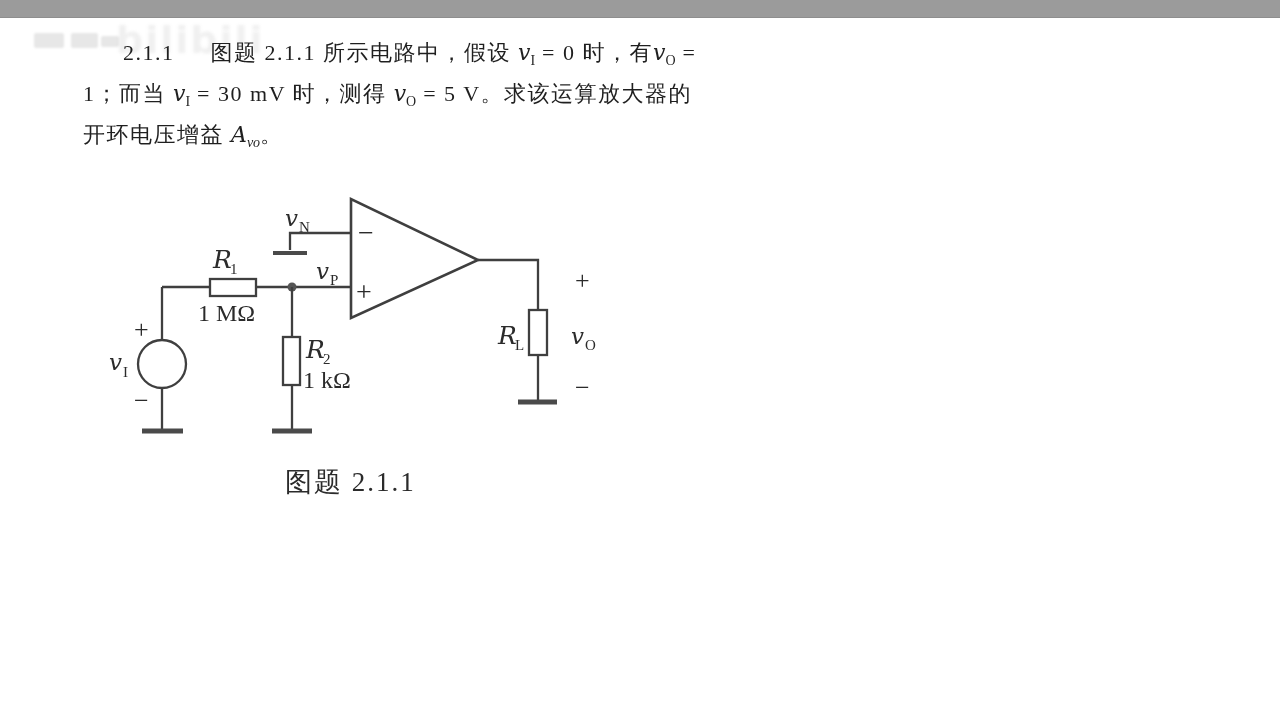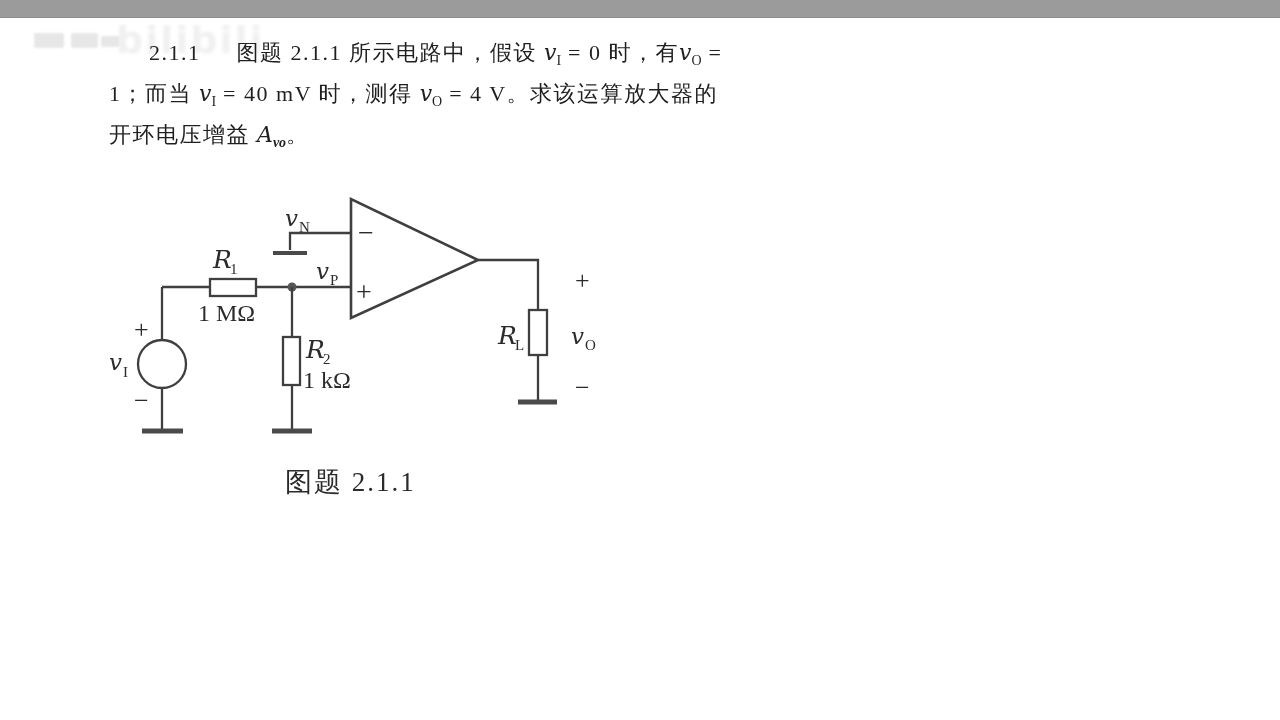--- a/index.html
+++ b/index.html
@@ -31,33 +31,32 @@
   .wm-s1 { left: 34px;  top: 33px; width: 30px; height: 15px; }
   .wm-s2 { left: 71px;  top: 33px; width: 27px; height: 15px; }
   .wm-s3 { left: 101px; top: 36px; width: 18px; height: 11px; }
   
   .para {
     position: absolute; left: 83px; top: 32px; width: 680px;
     font-size: 22px; line-height: 41px;
     letter-spacing: 1.5px;
     color: #1f1f1f;
     white-space: nowrap;
-    margin-left: 26px;
   }
   .para .line { height: 41px; }
   .para .indent { display: inline-block; width: 40px; }
   .para .numgap { display: inline-block; width: 36px; }
   .var { font-style: italic; font-family: "DejaVu Serif", serif; letter-spacing: 0; }
   .vsub {
     font-style: normal; font-size: 14px; letter-spacing: 0;
     vertical-align: -5px; line-height: 0;
   }
   .isub {
     font-style: italic; font-size: 14px; letter-spacing: 0;
-    vertical-align: -5px; line-height: 0; font-weight: bold;
+    vertical-align: -5px; line-height: 0;
   }
   
   .circuit-svg { position: absolute; left: 0; top: 0; }
   .wire { stroke: #3f3f3f; stroke-width: 2.3; fill: none; }
   .comp { stroke: #3f3f3f; stroke-width: 2.3; fill: #ffffff; }
   .tri  { stroke: #3f3f3f; stroke-width: 2.6; fill: none; stroke-linejoin: miter; }
   .gnd  { stroke: #4a4a4a; stroke-width: 5; fill: none; }
   .gnd-small { stroke: #4a4a4a; stroke-width: 4; fill: none; }
   .node { fill: #555555; stroke: none; }
   text { fill: #2b2b2b; }
@@ -74,21 +73,21 @@
 
 <div class="top-bar"></div>
 
 <div class="wm-smudge wm-s1"></div>
 <div class="wm-smudge wm-s2"></div>
 <div class="wm-smudge wm-s3"></div>
 <div class="wm-ghost">bilibili</div>
 
 <div class="para">
   <div class="line"><span class="indent"></span><span>2.1.1</span><span class="numgap"></span><span>图题 2.1.1 所示电路中，假设 </span><span class="var">v</span><span class="vsub">I</span><span> = 0 时，有</span><span class="var">v</span><span class="vsub">O</span><span> =</span></div>
-  <div class="line"><span>1；而当 </span><span class="var">v</span><span class="vsub">I</span><span> = 40 mV 时，测得 </span><span class="var">v</span><span class="vsub">O</span><span> = 4 V。求该运算放大器的</span></div>
+  <div class="line"><span>1；而当 </span><span class="var">v</span><span class="vsub">I</span><span> = 30 mV 时，测得 </span><span class="var">v</span><span class="vsub">O</span><span> = 5 V。求该运算放大器的</span></div>
   <div class="line"><span>开环电压增益 </span><span class="var">A</span><span class="isub">vo</span><span>。</span></div>
 </div>
 
 <svg class="circuit-svg" width="1280" height="720" viewBox="0 0 1280 720">
 
   <line class="wire" x1="162" y1="287" x2="162" y2="431"></line>
   <circle class="comp" cx="162" cy="364" r="24" fill="none"></circle>
   <line class="gnd" x1="142" y1="431" x2="183" y2="431"></line>
 
   <line class="wire" x1="162" y1="287" x2="210" y2="287"></line>

